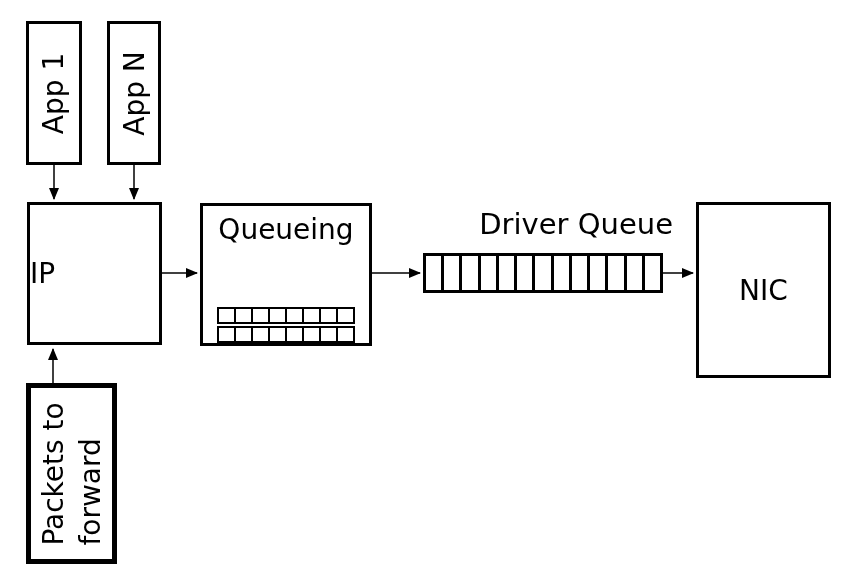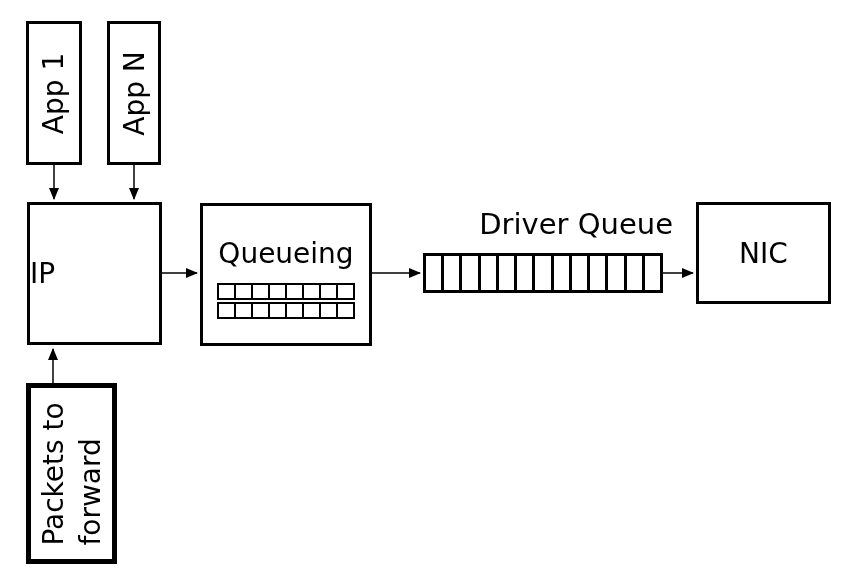--- a/index.html
+++ b/index.html
@@ -32,23 +32,23 @@
   .vlabel {
     transform:rotate(-90deg);
     white-space:nowrap;
     text-align:left;
   }
   .box-app1   { left:26px;  top:21px;  width:56px;  height:144px; }
   .box-appn   { left:107px; top:21px;  width:54px;  height:144px; }
   .box-ip     { left:27px;  top:202px; width:135px; height:143px;
                 justify-content:flex-start; }
   .box-qd     { left:200px; top:203px; width:172px; height:143px;
-                flex-direction:column; justify-content:center; padding-top:5px;
+                flex-direction:column; justify-content:space-between; padding-top:5px;
                 text-align:center; }
-  .box-nic    { left:696px; top:202px; width:135px; height:102px;align-items:center; }
+  .box-nic    { left:696px; top:202px; width:135px; height:176px;align-items:center; }
   .box-pkt    { left:26px;  top:383px; width:91px;  height:181px; border-width:5px; }
 
   .qd-grid { margin-top:11px; }
   .qd-row  { display:flex; }
   .qd-row + .qd-row { margin-top:2px; }
   .qd-cell { width:19px; height:17px; border:2px solid var(--line); background:var(--bg); }
   .qd-cell + .qd-cell { margin-left:-2px; }
 
   .dq-label {
     position:absolute; left:413px; top:206px; width:260px;

